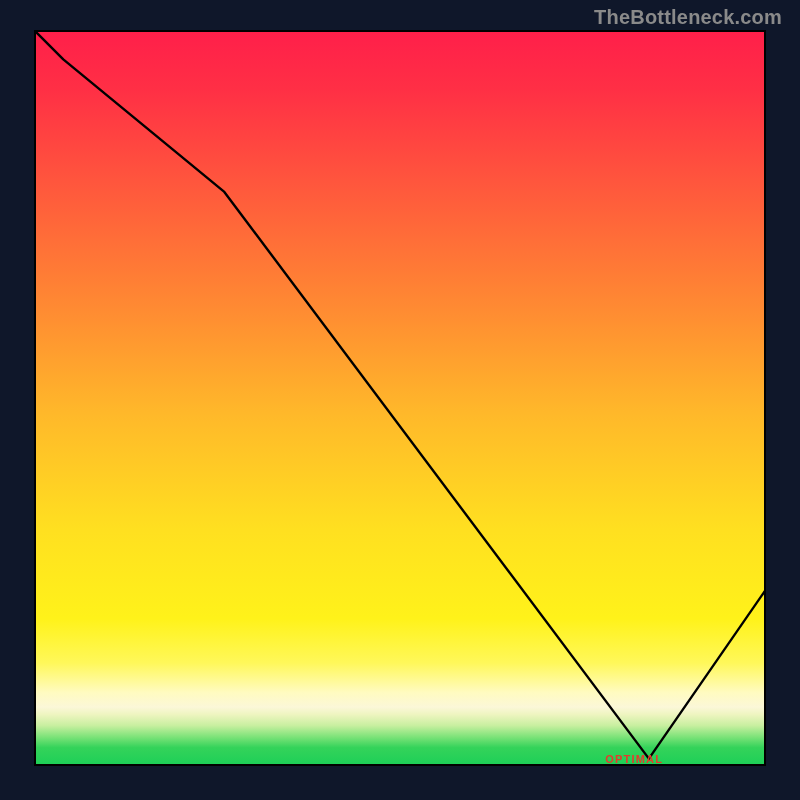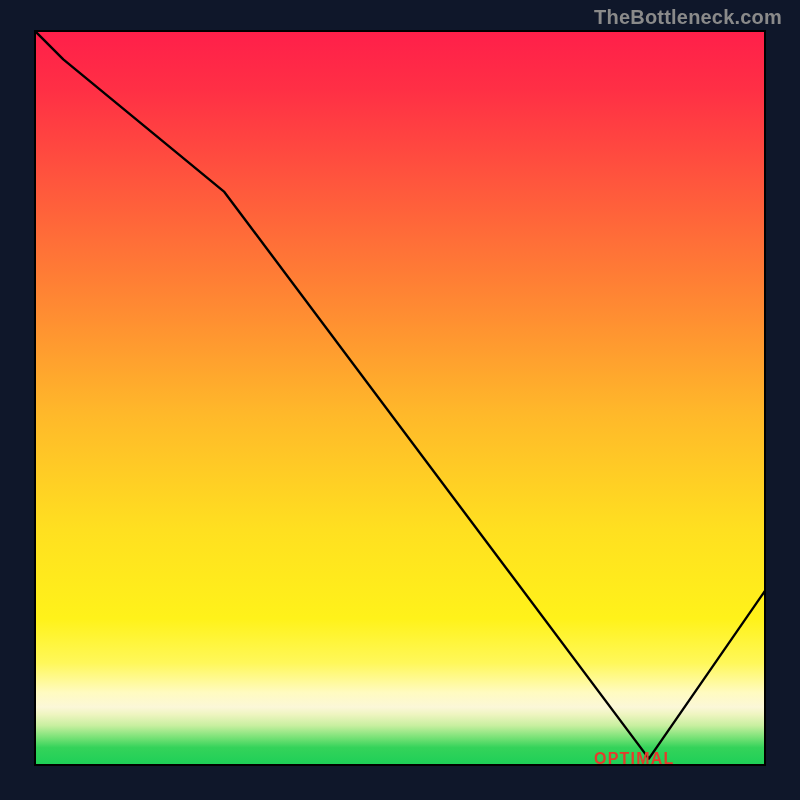--- a/index.html
+++ b/index.html
@@ -74,21 +74,21 @@
     position: absolute;
     left: 0;
     top: 0;
     width: 732px;
     height: 736px;
     z-index: 20;
   }
   .optimal-mark {
     position: absolute;
     color: #e63a2c;
-    font-size: 16px;
+    font-size: 11px;
     font-weight: 800;
     letter-spacing: 1.2px;
     z-index: 30;
     transform: translate(-50%, -50%);
   }
   
   .inner-border {
     position: absolute;
     left: 0;
     top: 0;

